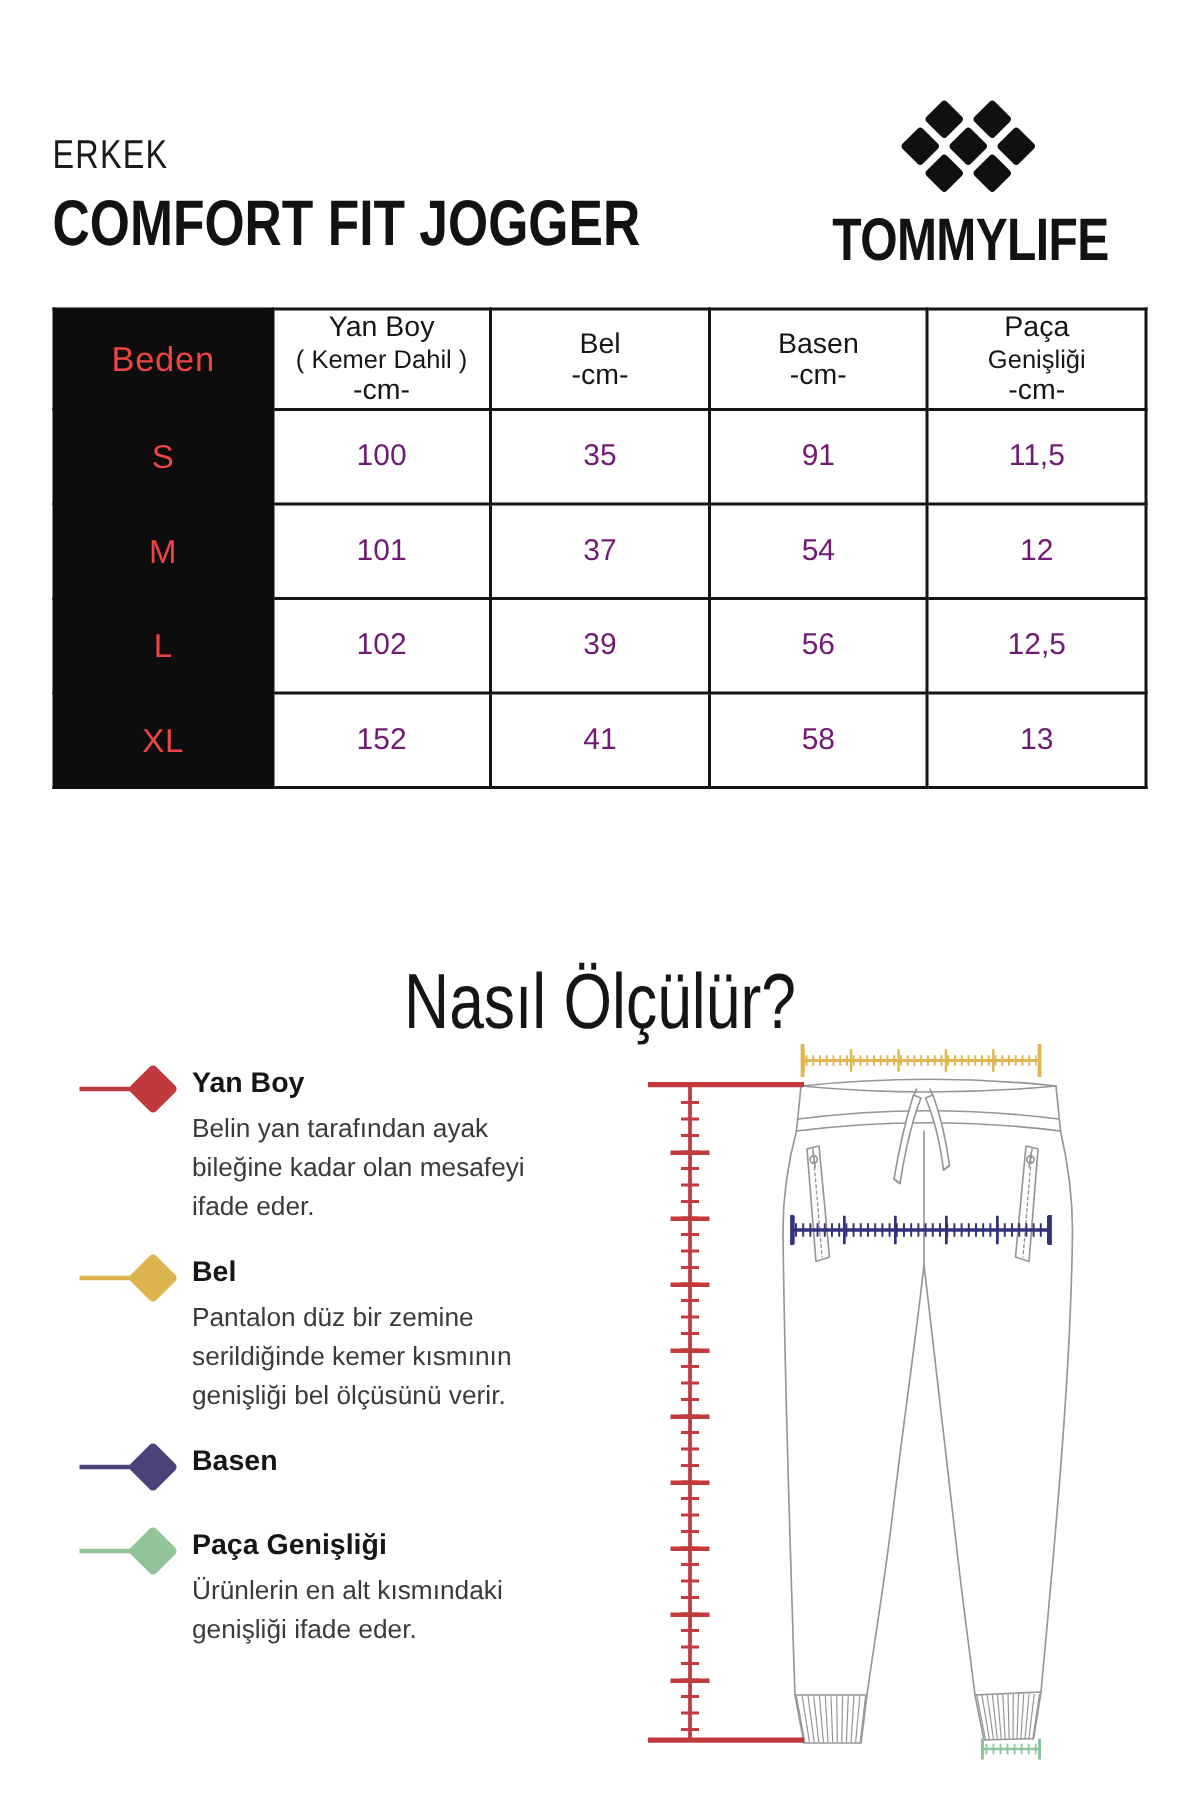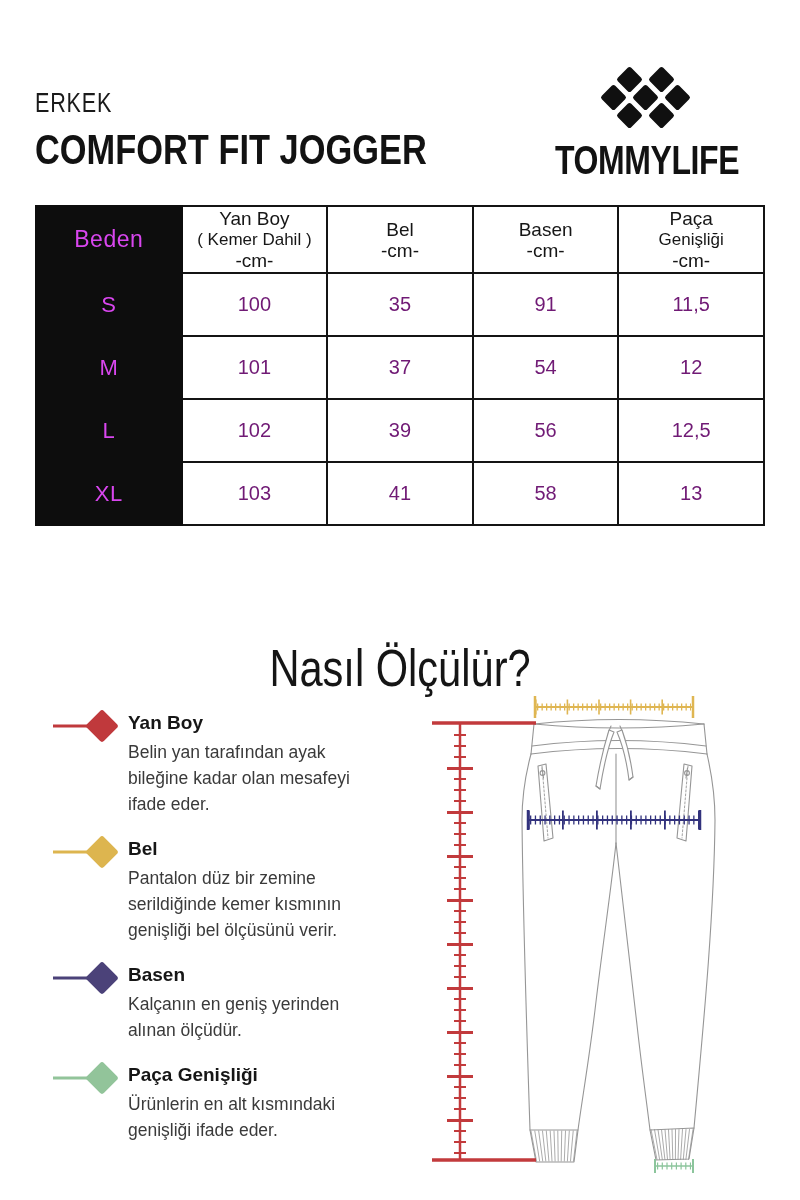--- a/index.html
+++ b/index.html
@@ -19,21 +19,21 @@
          transform:rotate(45deg); }
   .brand { font-size:40px; font-weight:700; letter-spacing:-.5px; color:#121212; margin-top:8px;
            transform:scaleX(.8); transform-origin:50% 50%; }
 
   
   table.size-table { position:absolute; left:35px; top:205px; width:730px;
     border-collapse:collapse; table-layout:fixed; text-align:center; }
   .size-table td, .size-table th { border:2px solid #141414; font-weight:400; }
   .size-table thead tr { height:67px; }
   .size-table tbody tr { height:63px; }
-  .dark { background:#0d0d0d; color:#d946ef; border-color:#0d0d0d !important; }
+  .dark { background:#0d0d0d; color:#ef4444; border-color:#0d0d0d !important; }
   th.dark { font-size:23px; font-weight:500; letter-spacing:.5px; }
   td.dark { font-size:22px; font-weight:500; letter-spacing:.5px; }
   .col-head { font-size:19px; line-height:21px; color:#161616; }
   .col-head .sub { font-size:17px; }
   .col-head .sub:empty { display:none; }
   .val { font-size:20px; color:#701a75; }
 
   
   .measure-title { position:absolute; left:0; top:638px; width:800px; text-align:center;
     font-size:52px; font-weight:400; color:#151515;
@@ -114,21 +114,21 @@
       </tr>
       <tr>
         <td class="dark">L</td>
         <td class="val">102</td>
         <td class="val">39</td>
         <td class="val">56</td>
         <td class="val">12,5</td>
       </tr>
       <tr>
         <td class="dark">XL</td>
-        <td class="val">103</td>
+        <td class="val">152</td>
         <td class="val">41</td>
         <td class="val">58</td>
         <td class="val">13</td>
       </tr>
     </tbody>
   </table>
 
   <div class="measure-title">Nasıl Ölçülür?</div>
 
   <div class="legend">
@@ -155,21 +155,20 @@
       </div>
     </div>
 
     <div class="legend-item">
       <svg class="legend-marker" width="74" height="42" viewBox="0 0 74 42">
         <line x1="1" y1="21" x2="40" y2="21" stroke-width="3" stroke="#4b4279"></line>
         <rect x="38" y="9" width="24" height="24" rx="3" transform="rotate(45 50 21)" fill="#4b4279"></rect>
       </svg>
       <div class="legend-body">
         <h3>Basen</h3>
-        <p>Kalçanın en geniş yerinden alınan ölçüdür.</p>
       </div>
     </div>
 
     <div class="legend-item">
       <svg class="legend-marker" width="74" height="42" viewBox="0 0 74 42">
         <line x1="1" y1="21" x2="40" y2="21" stroke-width="3" stroke="#92c49a"></line>
         <rect x="38" y="9" width="24" height="24" rx="3" transform="rotate(45 50 21)" fill="#92c49a"></rect>
       </svg>
       <div class="legend-body">
         <h3>Paça Genişliği</h3>

